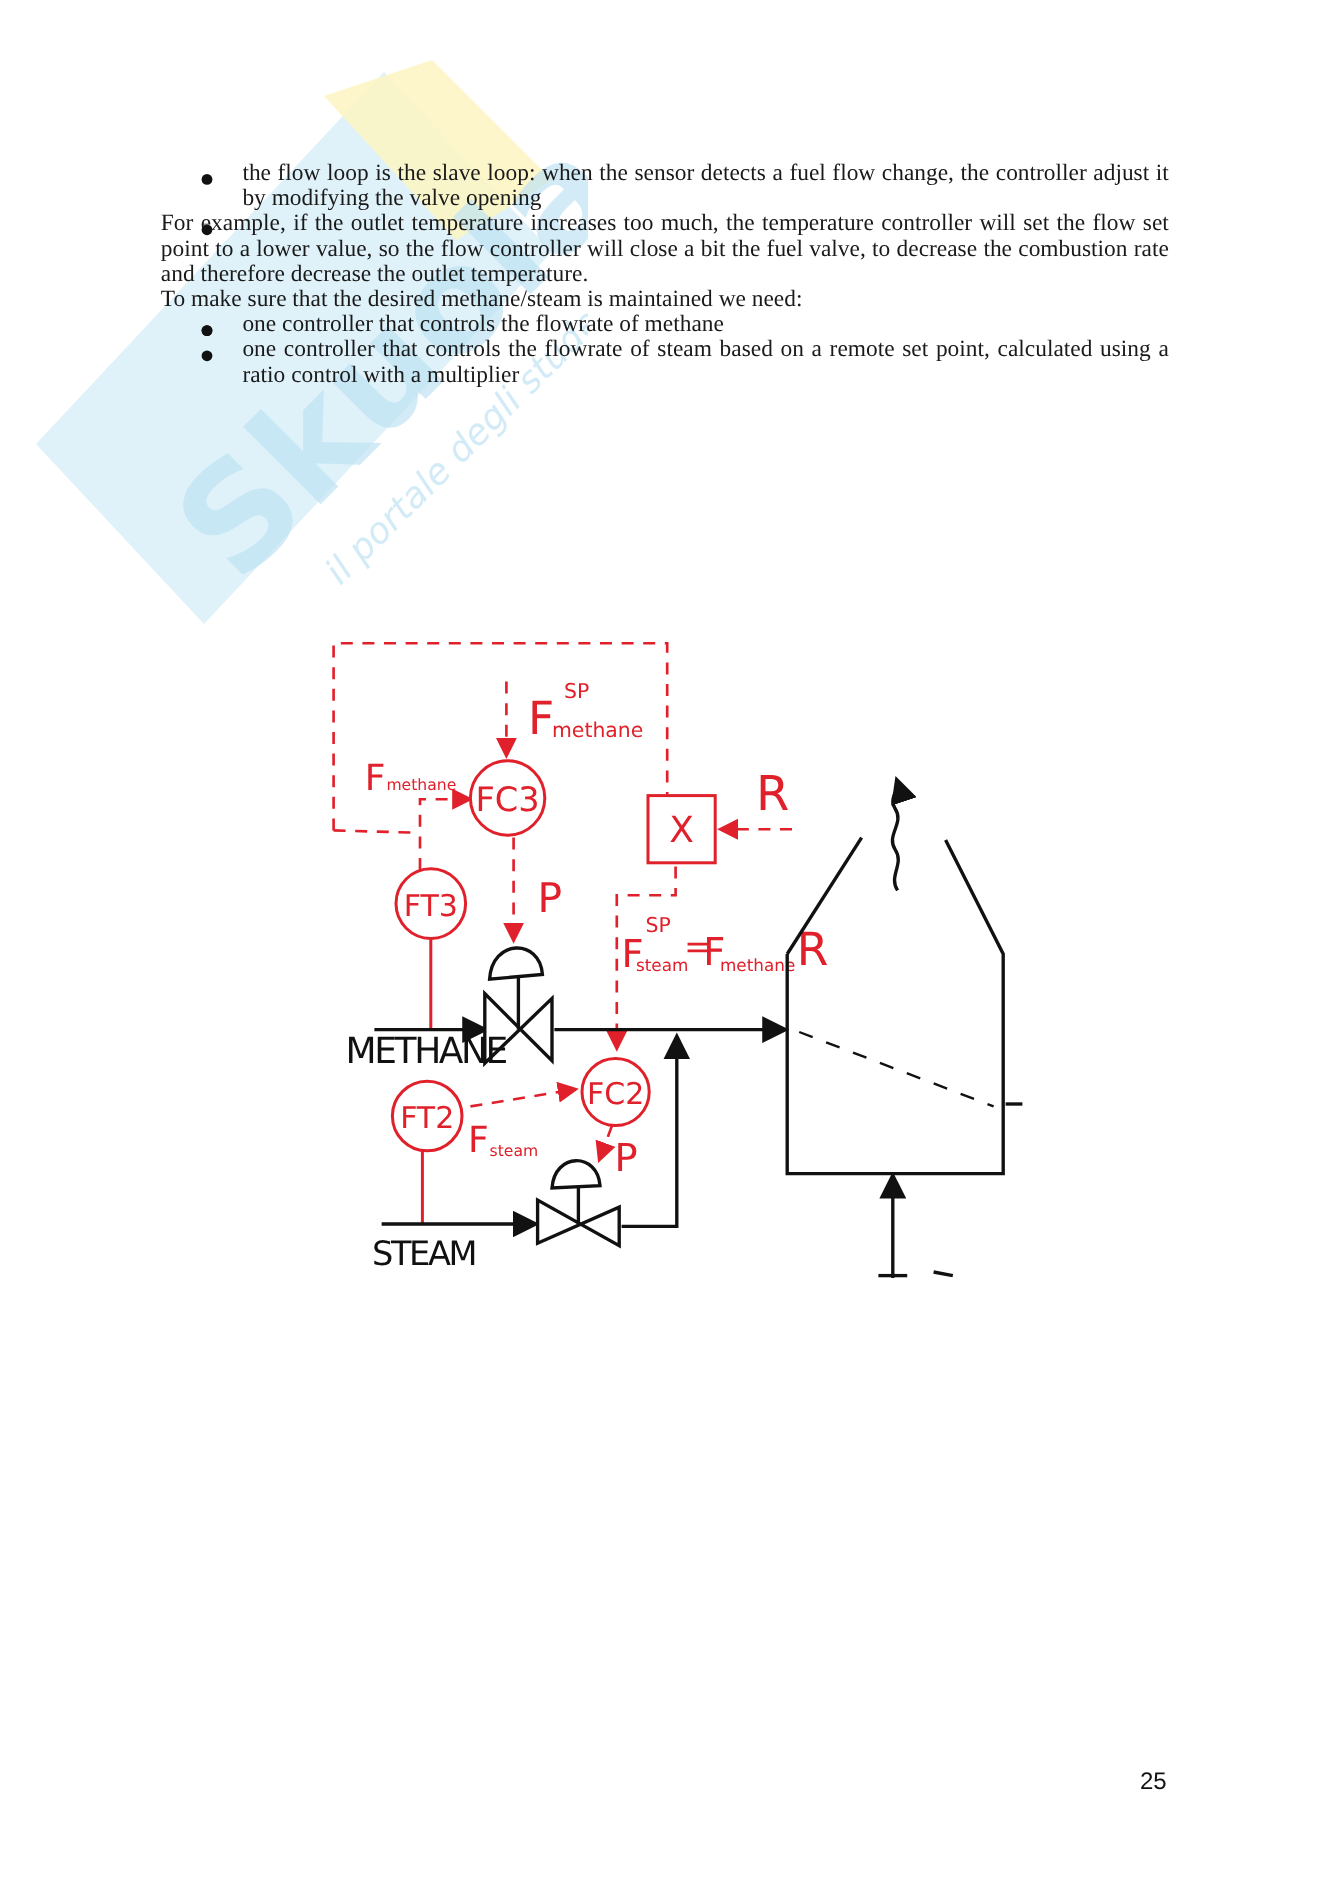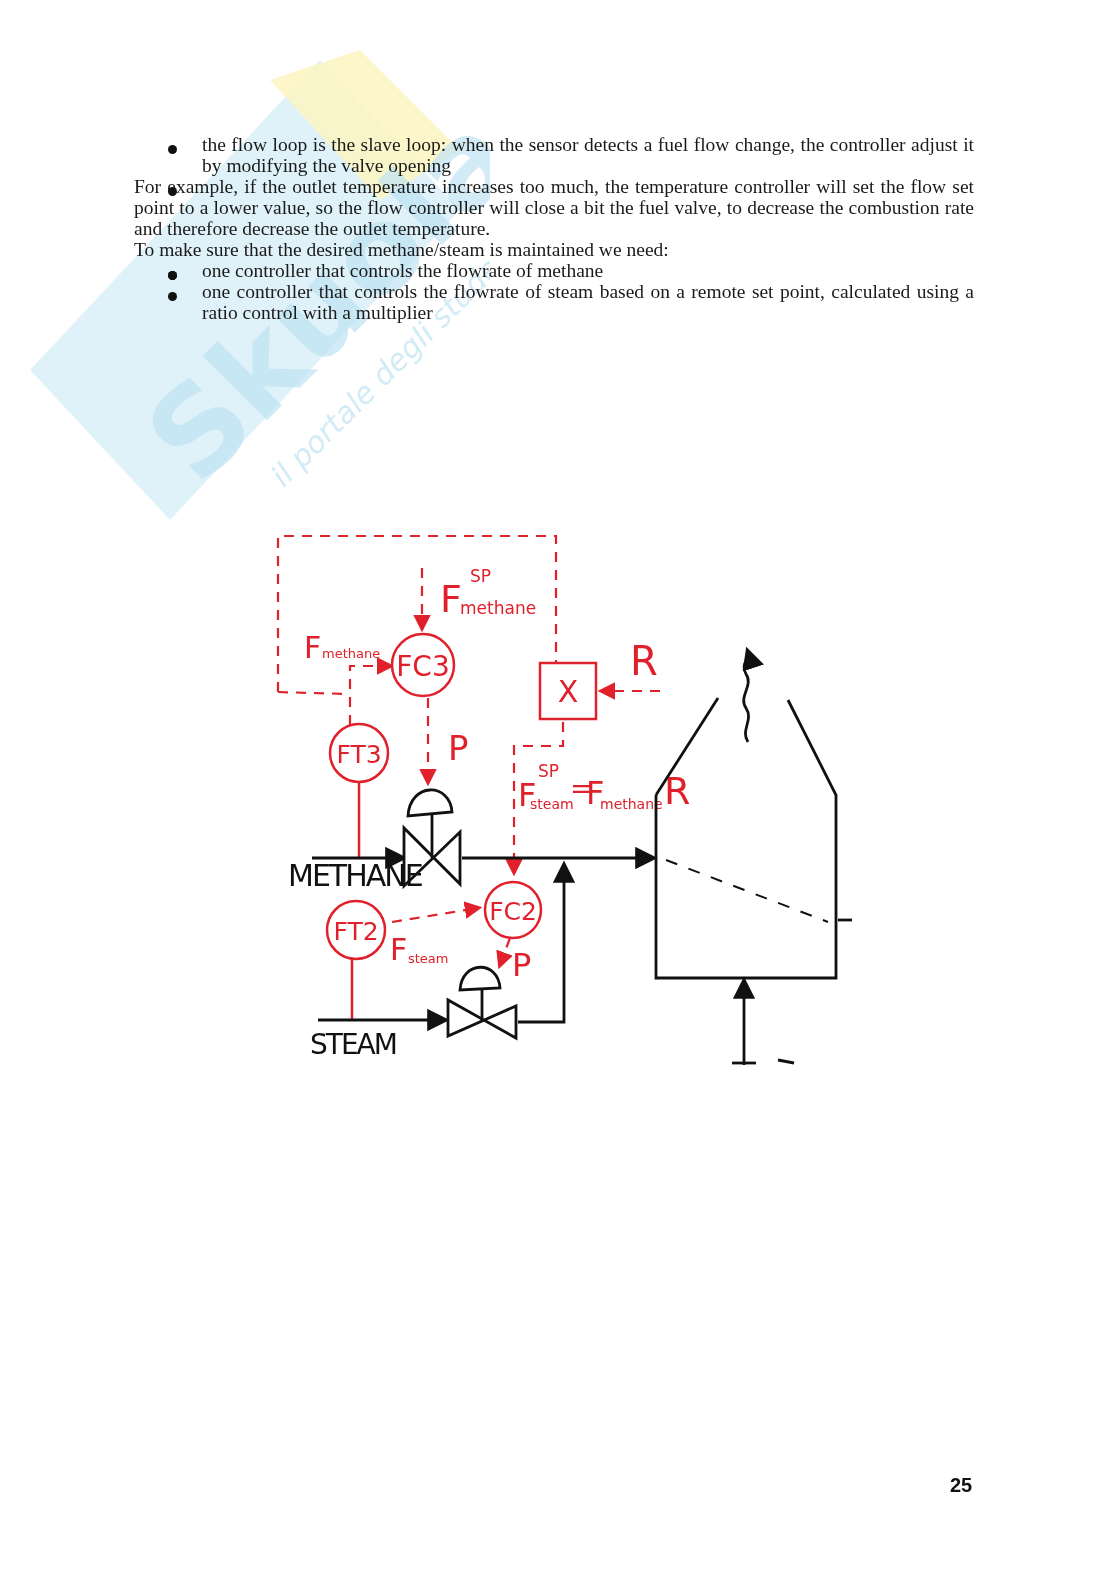--- a/index.html
+++ b/index.html
@@ -25,21 +25,21 @@
       position: absolute; left: 34px; top: 11px; width: 9px; height: 9px;
       border-radius: 50%; background: #111;
     }
     .para { margin: 0; text-align: justify; text-align-last: left; }
     .diagram {
       position: absolute; left: 260px; top: 520px; width: 620px; height: 560px;
     }
     .page-number {
       position: absolute; left: 950px; top: 1474px;
       font-family: "Liberation Sans", "DejaVu Sans", sans-serif;
-      font-size: 20px; color: #111; font-weight: bold;
+      font-size: 20px; color: #111;
     }
     .hand { font-family: "DejaVu Sans", sans-serif; }
   </style>
 </head>
 <body>
 
 <svg class="watermark" viewBox="0 0 470 480">
   <polygon points="10,330 300,20 440,170 150,480" fill="#d9eff8" opacity="0.85"></polygon>
   <polygon points="250,40 340,10 440,110 360,160" fill="#fcf5c4" opacity="0.9"></polygon>
   <text x="80" y="390" transform="rotate(-45 200 300)" font-family="DejaVu Sans, sans-serif" font-weight="bold" font-size="120" fill="#bfe3f3" opacity="0.7">Skuola.net</text>

